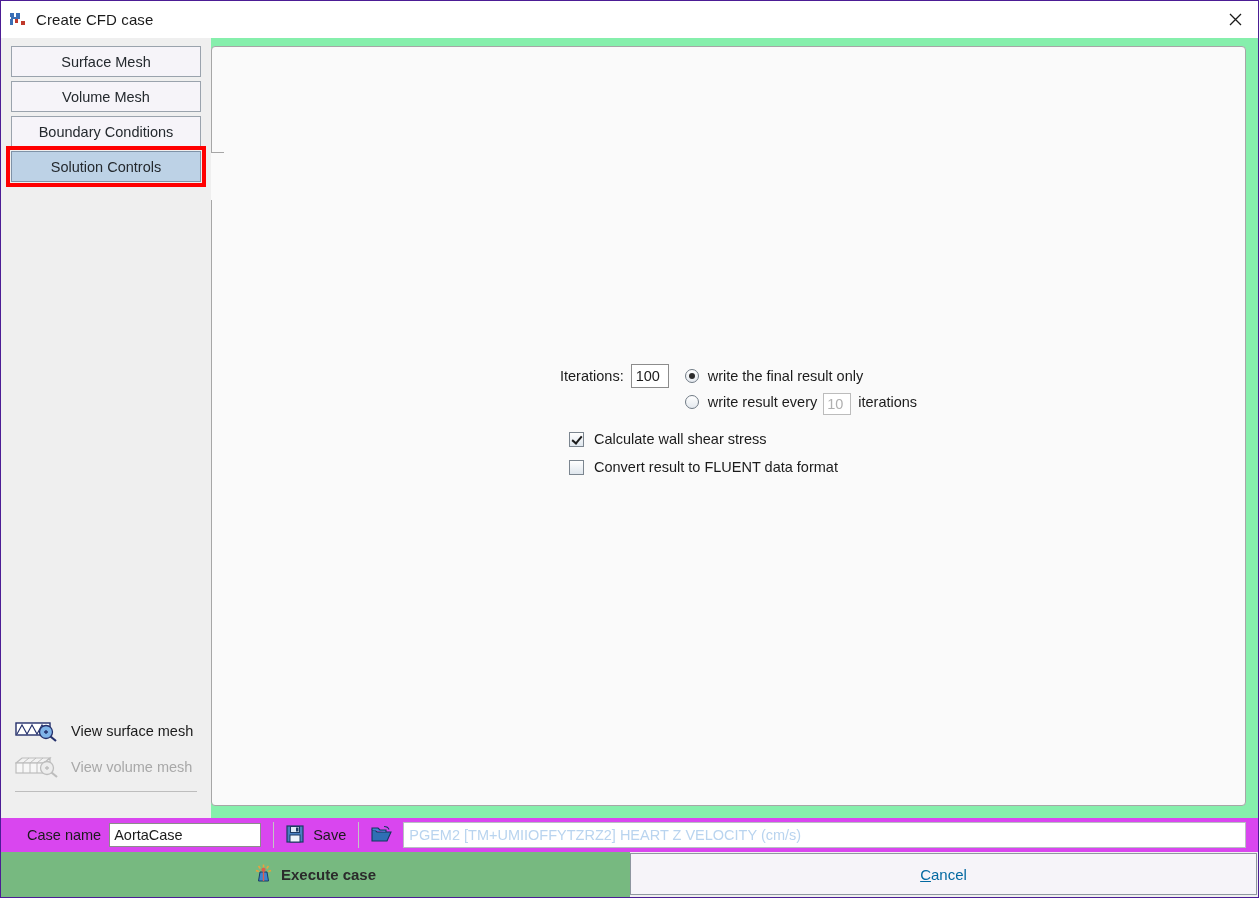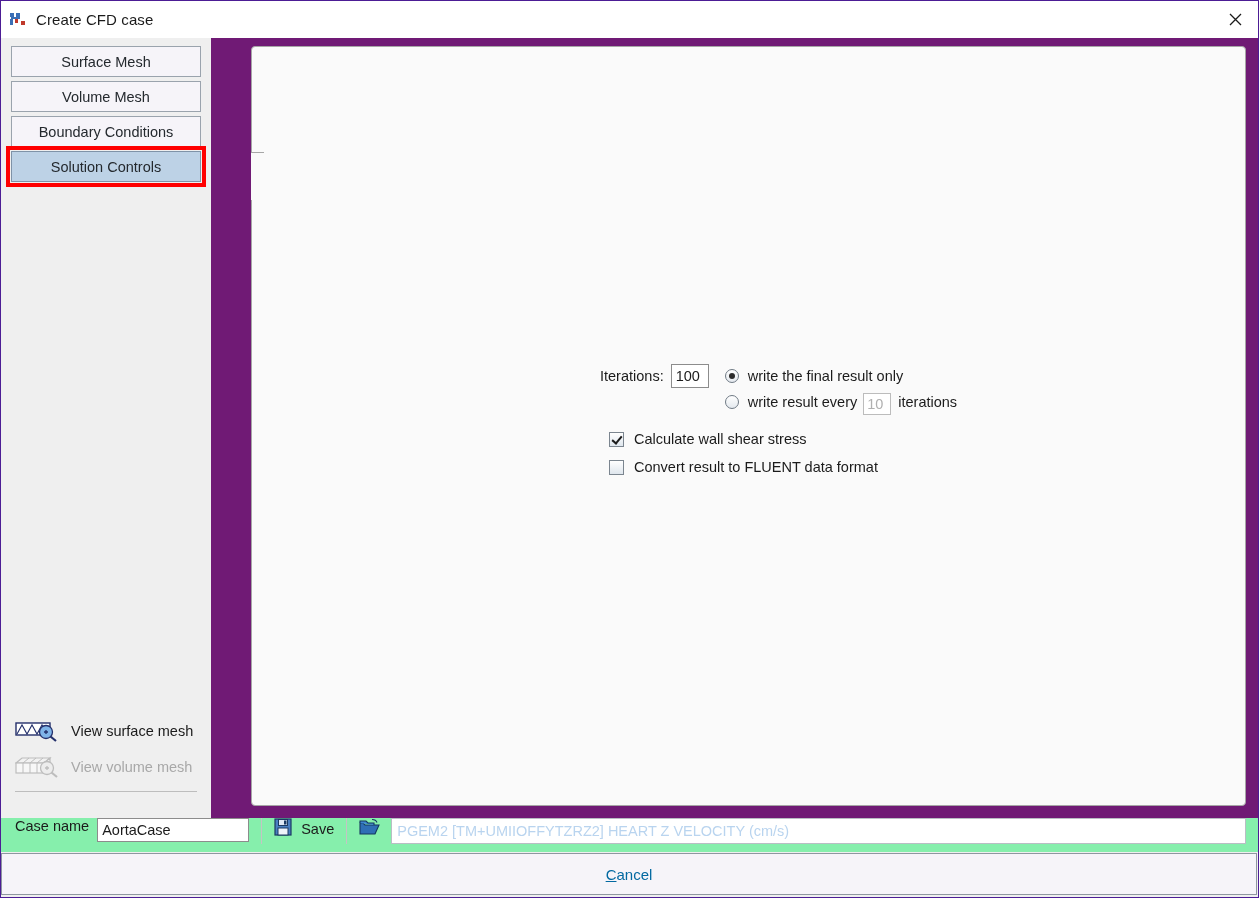--- a/index.html
+++ b/index.html
@@ -60,22 +60,21 @@
     align-items: center;
     justify-content: center;
   }
   #close-btn svg { display:block; }
 
   
   #body-area {
     flex: 1 1 auto;
     display: flex;
     position: relative;
-    background: #701a75;
-    gap: 40px;
+    background: #86efac;
   }
 
   
   #leftcol {
     width: 210px;
     flex: 0 0 210px;
     position: relative;
     background: #efefef;
   }
   .tab {
@@ -271,23 +270,23 @@
     border: solid #1b1b1b;
     border-width: 0 2px 2px 0;
     transform: rotate(40deg);
   }
 
   
   #bottombar {
     flex: 0 0 auto;
     height: 34px;
     display: flex;
-    align-items: flex-start;
-    background: #86efac;
-    padding-left: 14px;
+    align-items: center;
+    background: #d946ef;
+    padding-left: 26px;
     box-sizing: border-box;
   }
   #case-label { font-size: 14.5px; color: #1b1b1b; }
   #case-input {
     width: 152px;
     height: 24px;
     box-sizing: border-box;
     margin-left: 8px;
     background: #ffffff;
     border: 1px solid #8c8c8c;
@@ -505,18 +504,29 @@
           <path d="M1 5 L1 3 L7 3 L9 5 L15 5 L15 7" fill="#3d84cf" stroke="#14375f" stroke-width="1.1"></path>
           <path d="M13 1.5 q4 0 5 3" stroke="#14375f" stroke-width="1.1" fill="none"></path>
         </svg>
       </span>
     </div>
 
     <input id="path-input" type="text" placeholder="PGEM2 [TM+UMIIOFFYTZRZ2] HEART Z VELOCITY (cm/s)" style="">
   </div>
 
   <div id="actionrow">
+    <div id="execute-btn">
+      <span>
+        <svg width="17" height="18" viewBox="0 0 17 18">
+          <path d="M8.5 0.5 v3 M3.5 2 l1.8 2.4 M13.5 2 l-1.8 2.4 M1 6.5 l2.8 1 M16 6.5 l-2.8 1" stroke="#e8a33d" stroke-width="1.6" fill="none"></path>
+          <path d="M5 8 h7 l1.5 9 h-10 Z" fill="#3d84cf" stroke="#1b3a63" stroke-width="1"></path>
+          <path d="M8.5 8 v9" stroke="#e05b4a" stroke-width="1.4"></path>
+          <circle cx="8.5" cy="5.8" r="2.1" fill="#e05b4a"></circle>
+        </svg>
+      </span>
+      <span>Execute case</span>
+    </div>
     <div id="cancel-btn">
       <span><span class="accel">C</span><span>ancel</span></span>
     </div>
   </div>
 
 </div>
 
 </body></html>

